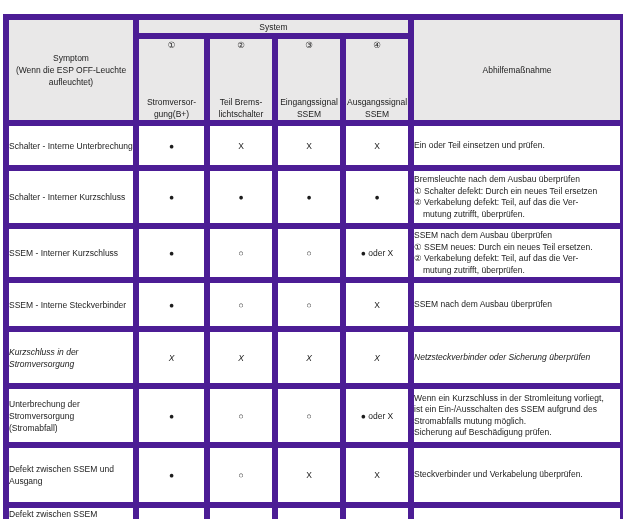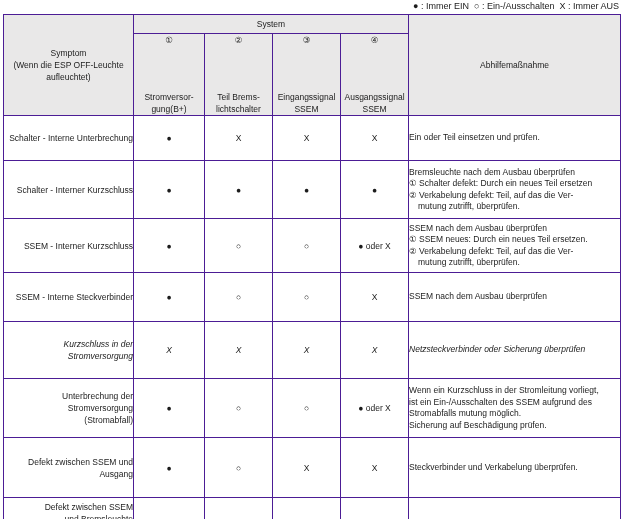--- a/index.html
+++ b/index.html
@@ -14,21 +14,21 @@
     position:absolute; top:0px; right:4px;
     font-size:9px; line-height:13px; white-space:pre; color:#1c1c1c;
   }
 
   table.diag {
     position:absolute; left:3px; top:14px;
     width:617px; border-collapse:collapse; table-layout:fixed;
     border:1px solid #4d4d4d;
   }
   .diag td, .diag th {
-    border:1px solid #4c1d95;
+    border:6px solid #4c1d95;
     font-weight:normal; padding:0; vertical-align:middle;
     font-size:8.5px; line-height:12px;
   }
   .diag th { background:#e9e8e8; text-align:center; }
 
   col.c-symptom { width:130px; }
   col.c-s1 { width:71px; }
   col.c-s2 { width:68px; }
   col.c-s3 { width:68px; }
   col.c-s4 { width:68px; }
@@ -38,34 +38,33 @@
   tr.h2 { height:47px; }
   tr.r1 { height:45px; }
   tr.r2 { height:58px; }
   tr.r3 { height:54px; }
   tr.r4 { height:49px; }
   tr.r5 { height:57px;font-style:italic; }
   tr.r6 { height:59px; }
   tr.r7 { height:60px;margin-top:12px; }
   tr.r8 { height:54px; }
 
-  .sym-cell { text-align:right; white-space:pre-line; padding:1px 2px; }
+  .sym-cell { text-align:left; white-space:pre-line; padding:1px 2px; }
   .state-cell { text-align:center; font-size:9px; white-space:nowrap; }
   .remedy-cell { padding:2px 4px; text-align:left; }
   .remedy-cell .line { line-height:11.5px; }
   .remedy-cell .line.cont { padding-left:9px; }
   .hdr-label { white-space:pre-line;margin-top:44px; }
   .hdr-num { line-height:13px; }
 </style>
 </head>
 <body>
 
 <div class="page">
 
-  <div class="legend">● : Immer EIN  ○ : Ein-/Ausschalten  X : Immer AUS</div>
 
   <table class="diag">
     <colgroup>
       <col class="c-symptom">
         <col class="c-s1">
         <col class="c-s2">
         <col class="c-s3">
         <col class="c-s4">
         <col class="c-remedy">
     </colgroup>

